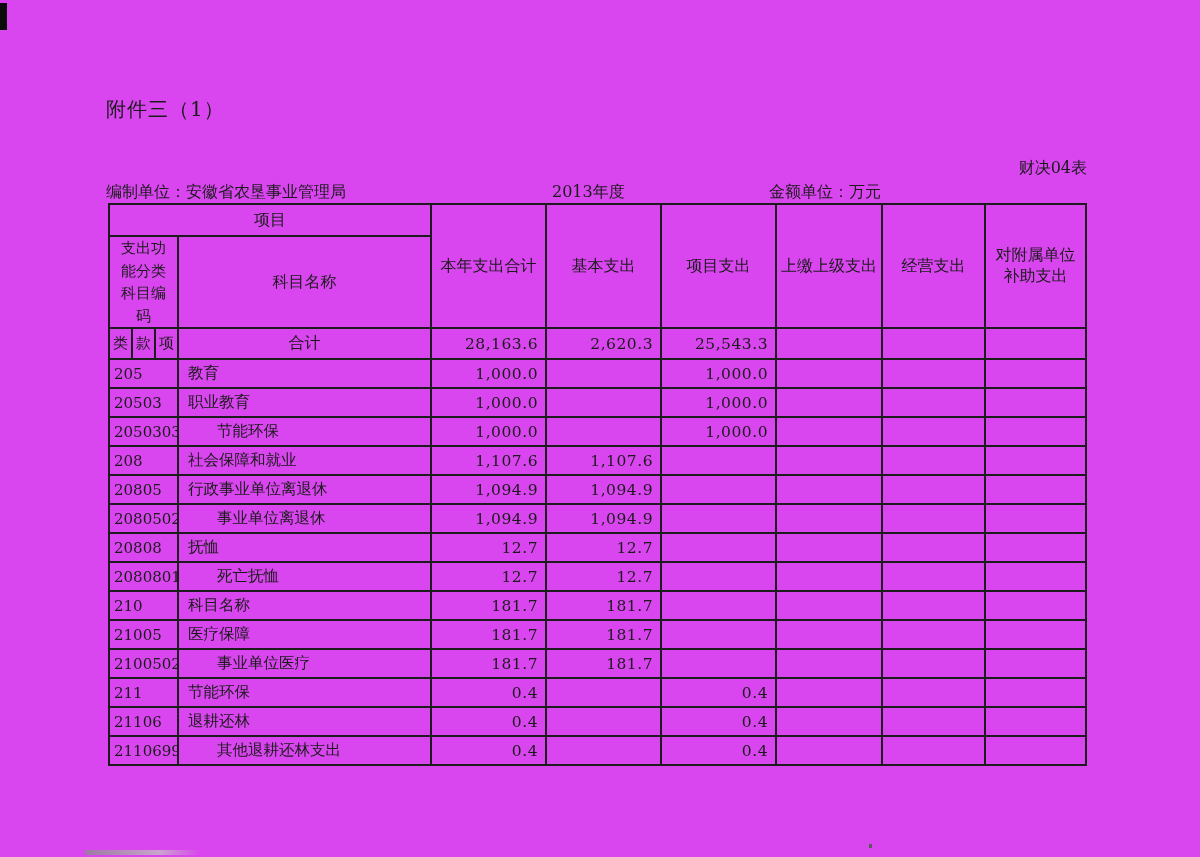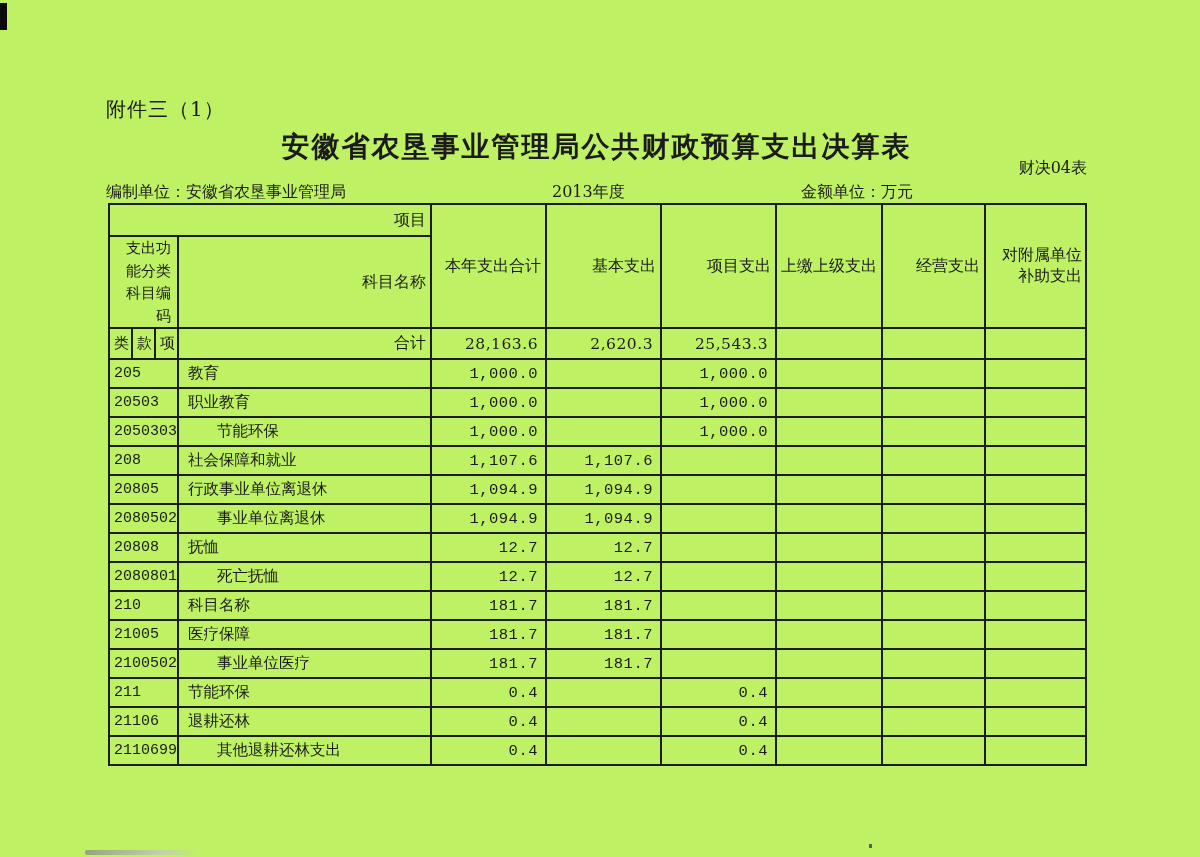--- a/index.html
+++ b/index.html
@@ -4,47 +4,47 @@
 <style>
   * { margin:0; padding:0; box-sizing:border-box; }
   html,body { width:1200px; height:857px; }
   body {
     font-family:"DejaVu Serif","Liberation Serif",serif;
     color:#1b1b1b;
     background:#efefec;
   }
   .page {
     position:relative; width:1200px; height:857px;
-    background:#bef264; overflow:hidden;
+    background:#d946ef; overflow:hidden;
   }
   .corner-mark { position:absolute; left:0; top:3px; width:7px; height:27px; background:#0b0b0b; }
   .attachment { position:absolute; left:106px; top:96px; font-size:20px; letter-spacing:1px; }
   .title {
     position:absolute; left:108px; top:128px; width:977px;
     text-align:center; font-size:28px; font-weight:700; letter-spacing:2px;
   }
   .form-code { position:absolute; right:113px; top:158px; font-size:16px; }
   .meta-line { position:absolute; left:0; top:182px; width:1010px; height:22px; font-size:16px; }
   .prepared { position:absolute; left:106px; top:0; }
   .fiscal-year { position:absolute; left:552px; top:0; }
-  .amount-unit { position:absolute; right:97px; top:0; }
+  .amount-unit { position:absolute; right:129px; top:0; }
 
   table.budget {
     position:absolute; left:108px; top:203px; width:977px;
     border-collapse:collapse; table-layout:fixed;
   }
   .budget th, .budget td {
     border:2px solid #1c1c1c; font-weight:normal;
     overflow:hidden; padding:0 4px;
   }
   .budget thead tr.r1 { height:32px; }
   .budget thead tr.r2 { height:76px; }
   .budget thead tr.r3 { height:31px; }
-  .budget tbody tr { height:29px;font-family:Liberation Mono, monospace; }
-  .budget th { text-align:right; font-size:16px;margin-top:47px; }
+  .budget tbody tr { height:29px; }
+  .budget th { text-align:center; font-size:16px;margin-top:47px; }
   th.code-header { font-size:15px; line-height:1.5; padding:0 6px; white-space:normal;border-radius:12px; }
   th.wrap { white-space:normal; line-height:1.3; padding:0 3px; }
   td.code { text-align:left; font-size:15px; padding-left:4px; white-space:nowrap; }
   td.name { text-align:left; font-size:15.5px; padding-left:9px; white-space:nowrap; }
   td.name.indent { padding-left:38px; }
   td.num { text-align:right; font-size:15.5px; padding-right:7px; white-space:nowrap; letter-spacing:0.5px; }
   th.total-label { font-size:16px; }
   th.sub { font-size:15px; padding:0 2px; }
 
   .smudge-bar {
@@ -56,21 +56,20 @@
 </style>
 </head>
 <body>
 
 <div class="page">
 
   <div class="corner-mark"></div>
 
   <div class="attachment">附件三（1）</div>
 
-  <h1 class="title">安徽省农垦事业管理局公共财政预算支出决算表</h1>
 
   <div class="form-code">财决04表</div>
 
   <div class="meta-line">
     <span class="prepared"><span>编制单位：</span><span>安徽省农垦事业管理局</span></span>
     <span class="fiscal-year">2013年度</span>
     <span class="amount-unit">金额单位：万元</span>
   </div>
 
   <table class="budget">

